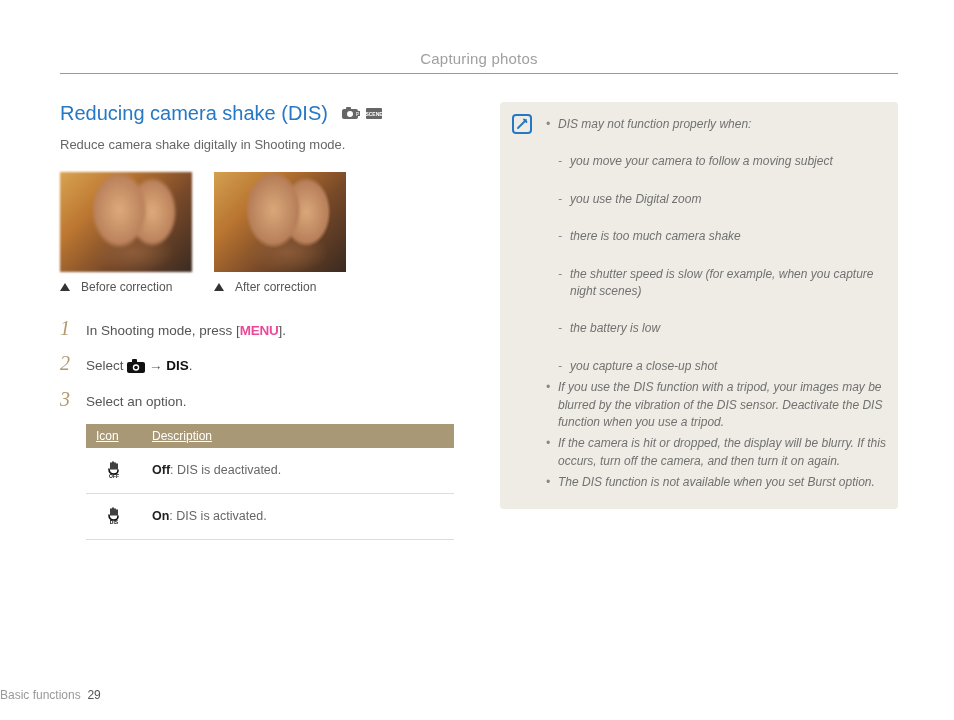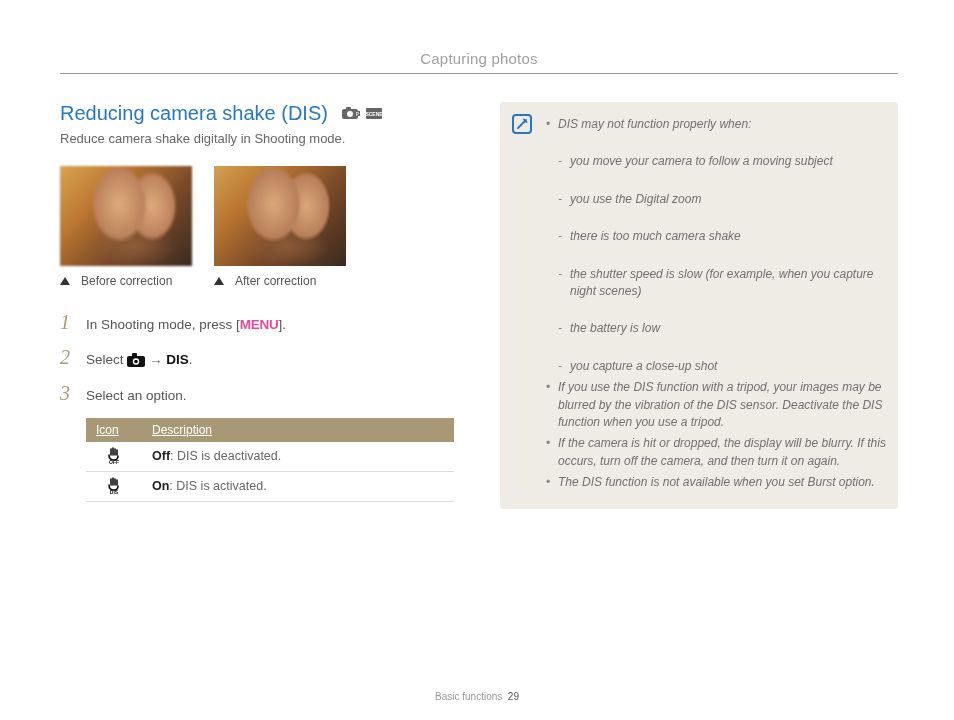--- a/index.html
+++ b/index.html
@@ -28,21 +28,21 @@
     display: flex;
     gap: 50px;
   }
   .col-left { width: 390px; flex-shrink: 0; }
   .col-right { flex: 1; }
 
   .section-title {
     color: #2678c4;
     font-size: 20px;
     font-weight: 400;
-    margin-bottom: 6px;
+    margin-bottom: 12px;
     display: flex;
     align-items: center;
     gap: 14px;
   }
   .title-icons { display: inline-flex; gap: 6px; align-items: center; }
   .mode-icon {
     display: inline-flex;
     align-items: center;
     justify-content: center;
     font-size: 10px;
@@ -127,21 +127,21 @@
     color: #fff;
     font-weight: 400;
     text-align: left;
     padding: 5px 10px;
     font-size: 12px;
     text-decoration: underline;
   }
   table.opt th:first-child { width: 56px; }
   table.opt td {
     border-bottom: 1px solid #ddd;
-    padding: 4px 10px;
+    padding: 12px 10px;
     color: #666;
     vertical-align: middle;
   }
   table.opt td:first-child { text-align: center; }
   .hand-icon { display: inline-flex; }
   .bold { font-weight: bold; color: #222; }
 
   .note-box {
     background: #efece5;
     border-radius: 4px;
@@ -185,22 +185,21 @@
     content: "-";
     position: absolute;
     left: 0;
     color: #888;
   }
 
   .footer {
     position: absolute;
     bottom: 18px;
     left: 0; right: 0;
-    text-align: center;
-    font-size: 10px;
+    font-size: 12px;
     color: #999;
   }
   .footer .pg { color: #555; }
 </style>
 </head>
 <body>
 
 <div class="page">
   <div class="breadcrumb">Capturing photos</div>
 

